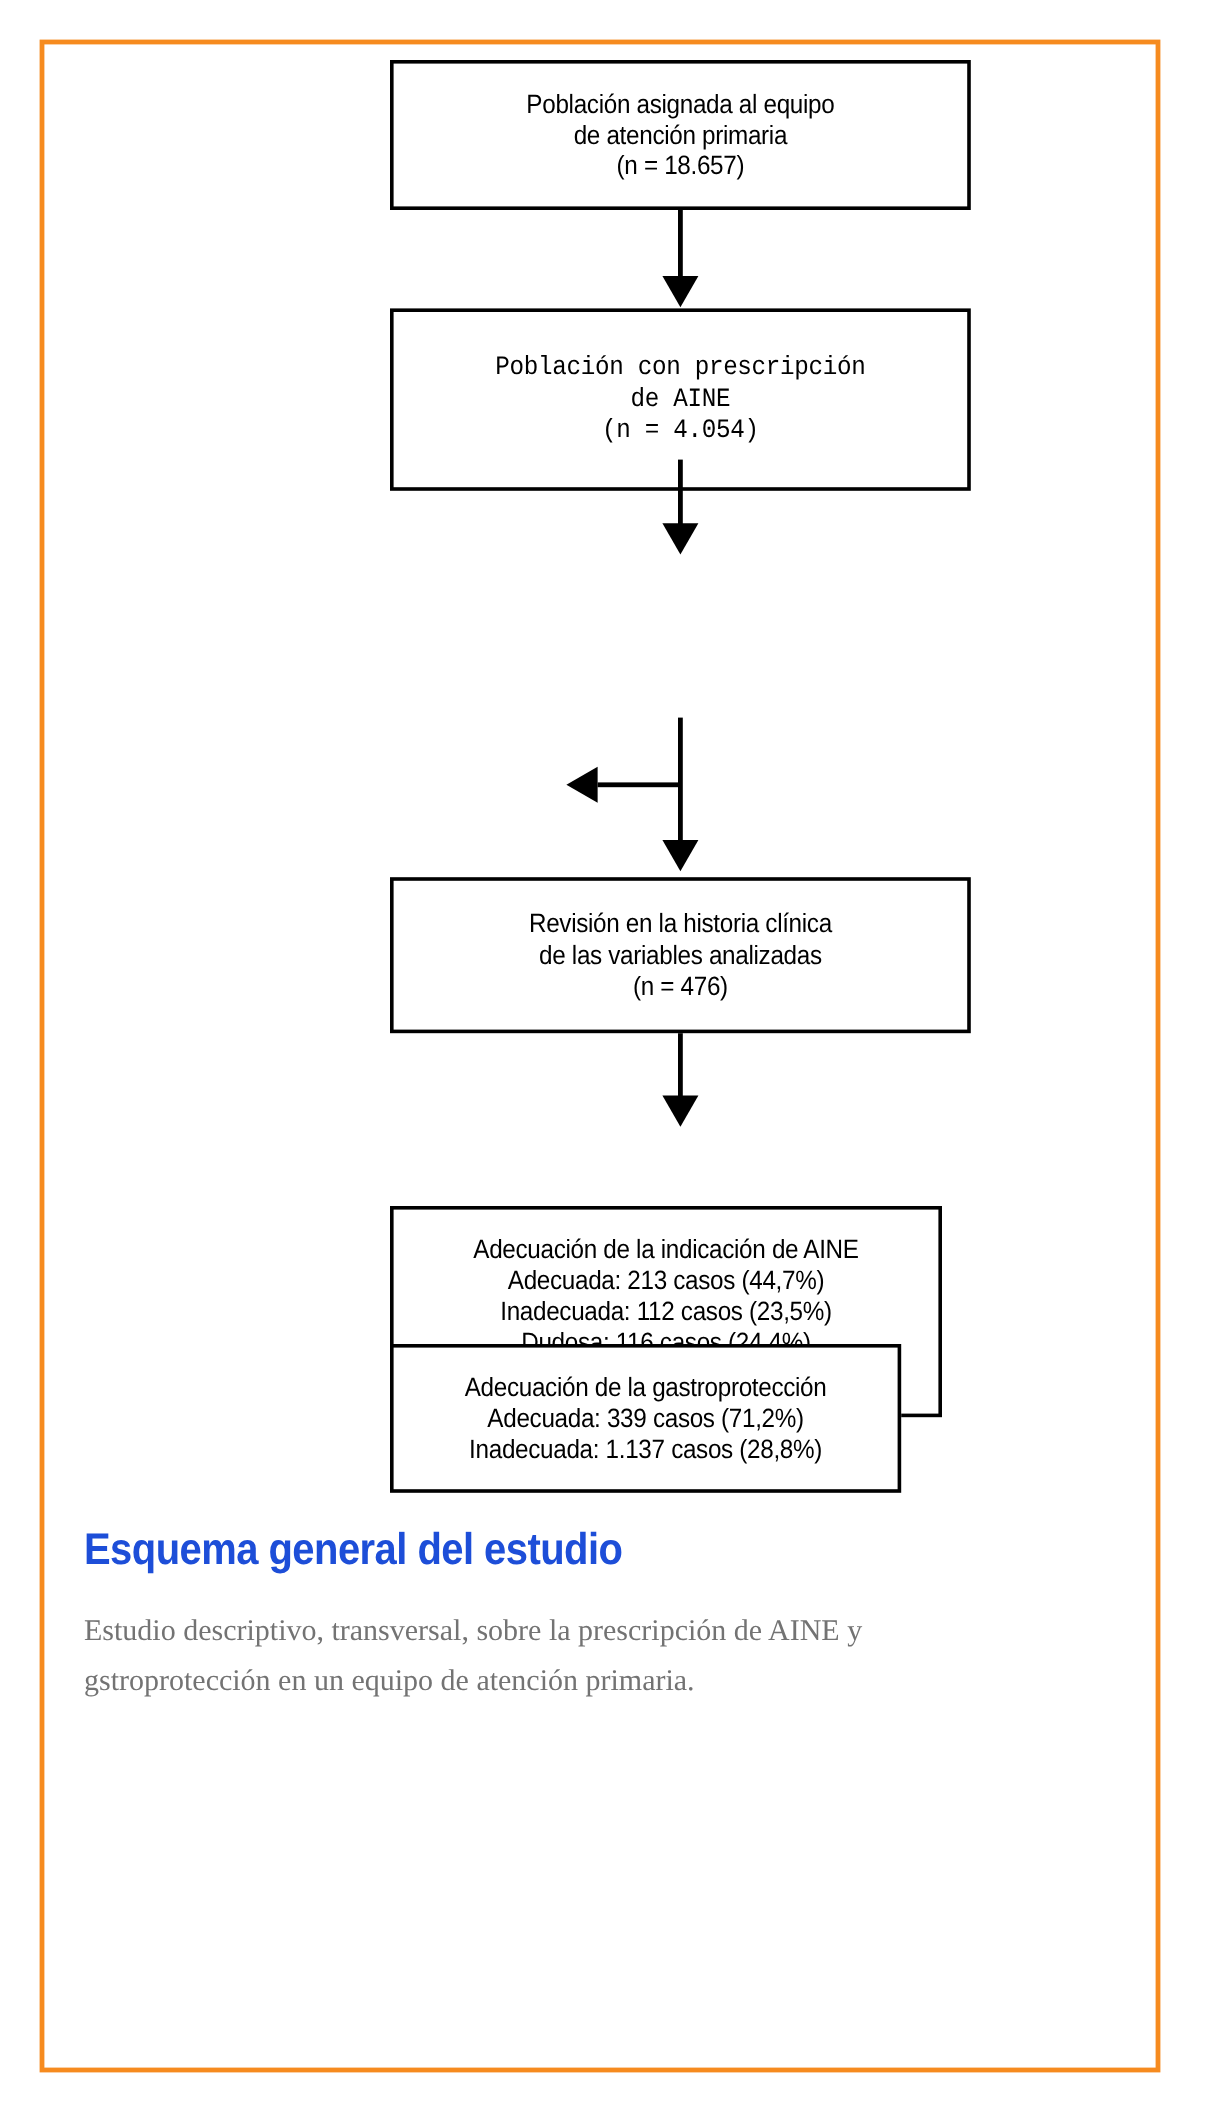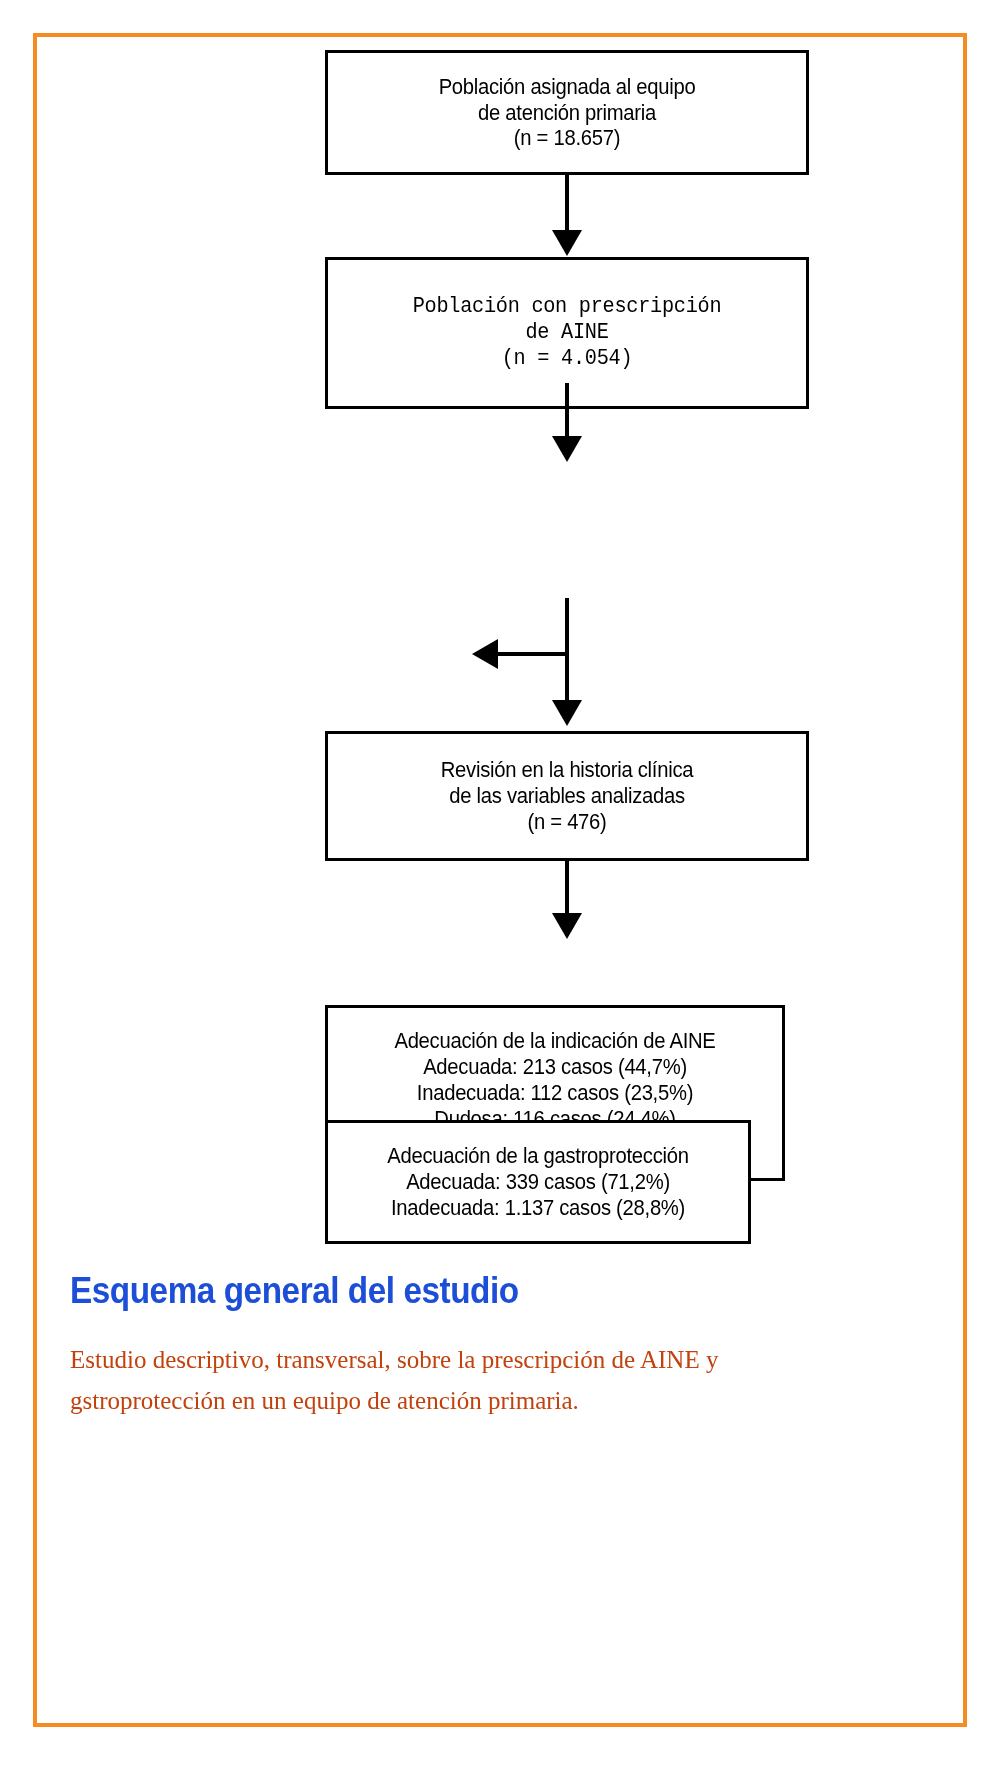--- a/index.html
+++ b/index.html
@@ -114,21 +114,21 @@
   #caption-title .inner {
     display: inline-block;
     transform: scaleX(0.90);
     transform-origin: left center;
   }
   #caption-body {
     position: absolute;
     left: 70px;
     top: 1340px;
     width: 700px;
-    color: #c2410c;
+    color: #737373;
     font-family: "Liberation Serif", serif;
     font-size: 25px;
     line-height: 1.62;
   }
 </style>
 </head>
 <body>
 
 <div id="page">
 

